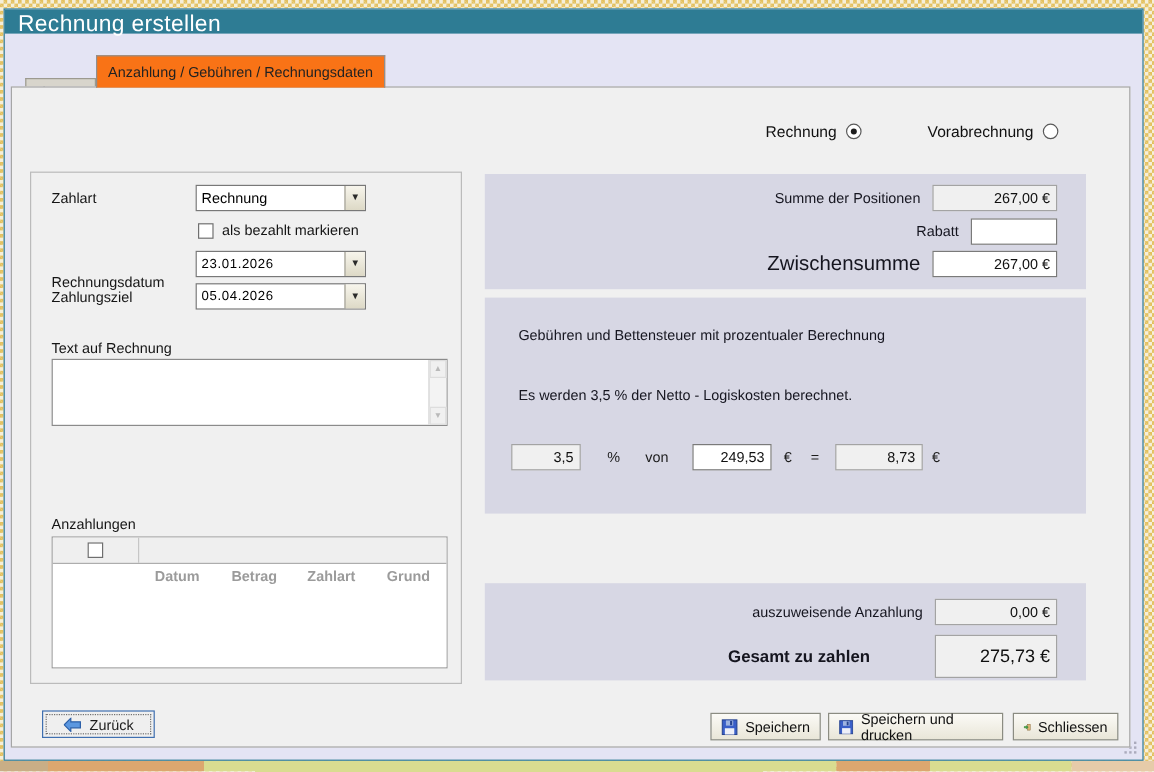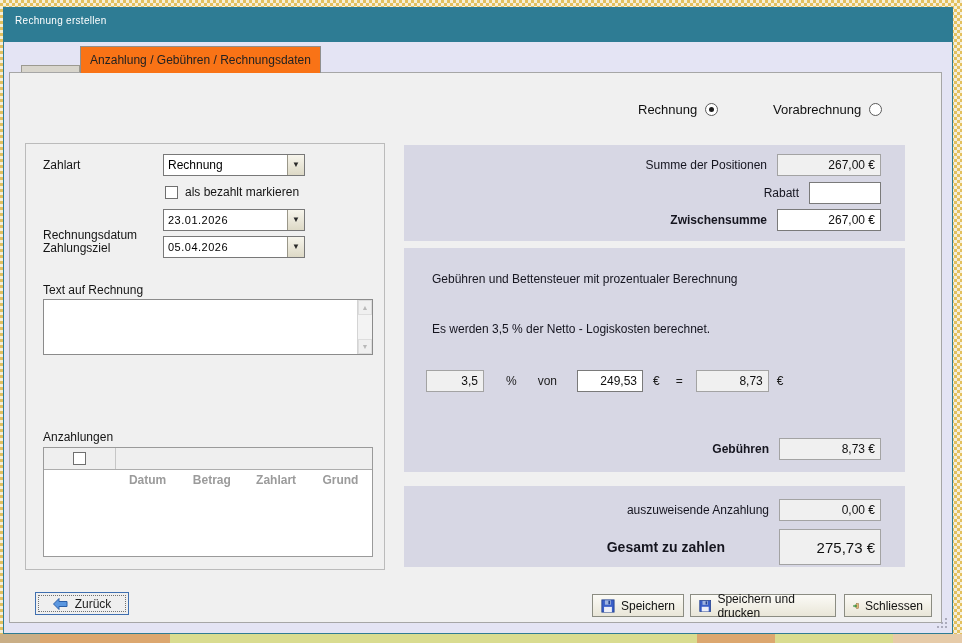--- a/index.html
+++ b/index.html
@@ -11,22 +11,22 @@
     background-color:#F5EFDA;
     background-image:
       linear-gradient(45deg, #E3C05E 25%, transparent 25%, transparent 75%, #E3C05E 75%),
       linear-gradient(45deg, #E3C05E 25%, transparent 25%, transparent 75%, #E3C05E 75%);
     background-size:6px 6px; background-position:0 0, 3px 3px; }
   .bottom-strip { position:absolute; top:634px; height:9px; }
 
   
   .window { position:absolute; left:3px; top:7px; width:950px; height:627px;
     background:#E4E4F4; border:1px solid #2E7C94; }
-  .titlebar { position:absolute; left:0; top:0; right:0; height:34px; background:#2E7C94;
-    color:#ffffff; font-size:10px; line-height:26px; padding-left:11px; letter-spacing:.3px; }
+  .titlebar { position:absolute; left:0; top:0; right:0; height:20px; background:#2E7C94;
+    color:#ffffff; font-size:19px; line-height:26px; padding-left:11px; letter-spacing:.3px; }
 
   
   .tab { position:absolute; border:1px solid #9c9a90; border-bottom:none; text-align:center;
     font-size:12px; color:#222; }
   .tab.inactive { left:17px; top:41px; width:59px; height:24px; line-height:23px;
     background:#D8D5CC; z-index:1;margin-top:16px; }
   .tab.active { left:76px; top:38px; width:241px; height:27px; line-height:26px;
     background:#f97316; border-color:#8f8f8f; z-index:3; }
 
   
@@ -71,26 +71,26 @@
     border:1px solid #9a9a9a; background:#fff; }
   .anz-head { display:flex; height:22px; background:#EFEFEF; border-bottom:1px solid #adadad; }
   .anz-head .cell { border-right:1px solid #c6c6c6; display:flex; align-items:center; justify-content:center;
     font-weight:bold; color:#9b9b9b; font-size:12px; }
   .anz-head .cell:last-child { border-right:none; }
   .anz-head .c0 { width:72px; } .anz-head .c { flex:1;margin-top:32px; }
 
   
   .section { position:absolute; left:394px; width:501px; background:#D7D7E4; }
   .sec1 { top:72px; height:96px; }
-  .sec2 { top:175px; height:224px; }
+  .sec2 { top:175px; height:180px; }
   .sec3 { top:413px; height:81px; }
 
   .srow { position:absolute; right:24px; display:flex; align-items:center; gap:10px; }
   .srow .slbl { font-size:12px; color:#15151f; white-space:nowrap; }
-  .srow .slbl.b { font-weight:bold; font-size:12px; }
+  .srow .slbl.b { font-weight:normal; font-size:17px; }
   .srow .slbl.xl { font-weight:bold; font-size:14px; }
   .field { height:22px; border:1px solid #a3a3a3; background:#F0F0F0; font-size:12px;
     display:flex; align-items:center; justify-content:flex-end; padding-right:5px; color:#101010; }
   .field.w { background:#ffffff; border-color:#7a7a7a; }
 
   .sec2 .txt { position:absolute; left:28px; font-size:12px; color:#15151f; }
   .formula { position:absolute; left:22px; top:122px; height:22px; display:flex; align-items:center; font-size:12px; }
   .formula .field { position:relative; }
 
   
@@ -215,24 +215,20 @@
       <div class="formula">
         <div class="field" style="width:58px;">3,5</div>
         <span style="margin-left:22px;">%</span>
         <span style="margin-left:21px;">von</span>
         <div class="field w" style="width:66px;margin-left:20px;">249,53</div>
         <span style="margin-left:10px;">€</span>
         <span style="margin-left:16px;">=</span>
         <div class="field" style="width:73px;margin-left:13px;">8,73</div>
         <span style="margin-left:8px;">€</span>
       </div>
-      <div class="srow" style="top:190px;">
-        <span class="slbl b">Gebühren</span>
-        <div class="field" style="width:102px;">8,73 €</div>
-      </div>
     </div>
 
     <div class="section sec3">
       <div class="srow" style="top:13px;">
         <span class="slbl">auszuweisende Anzahlung</span>
         <div class="field" style="width:102px;">0,00 €</div>
       </div>
       <div class="srow" style="top:43px;">
         <span class="slbl xl">Gesamt zu zahlen</span>
         <div class="field" style="width:102px;height:36px;font-size:15px;margin-left:44px;">275,73 €</div>

